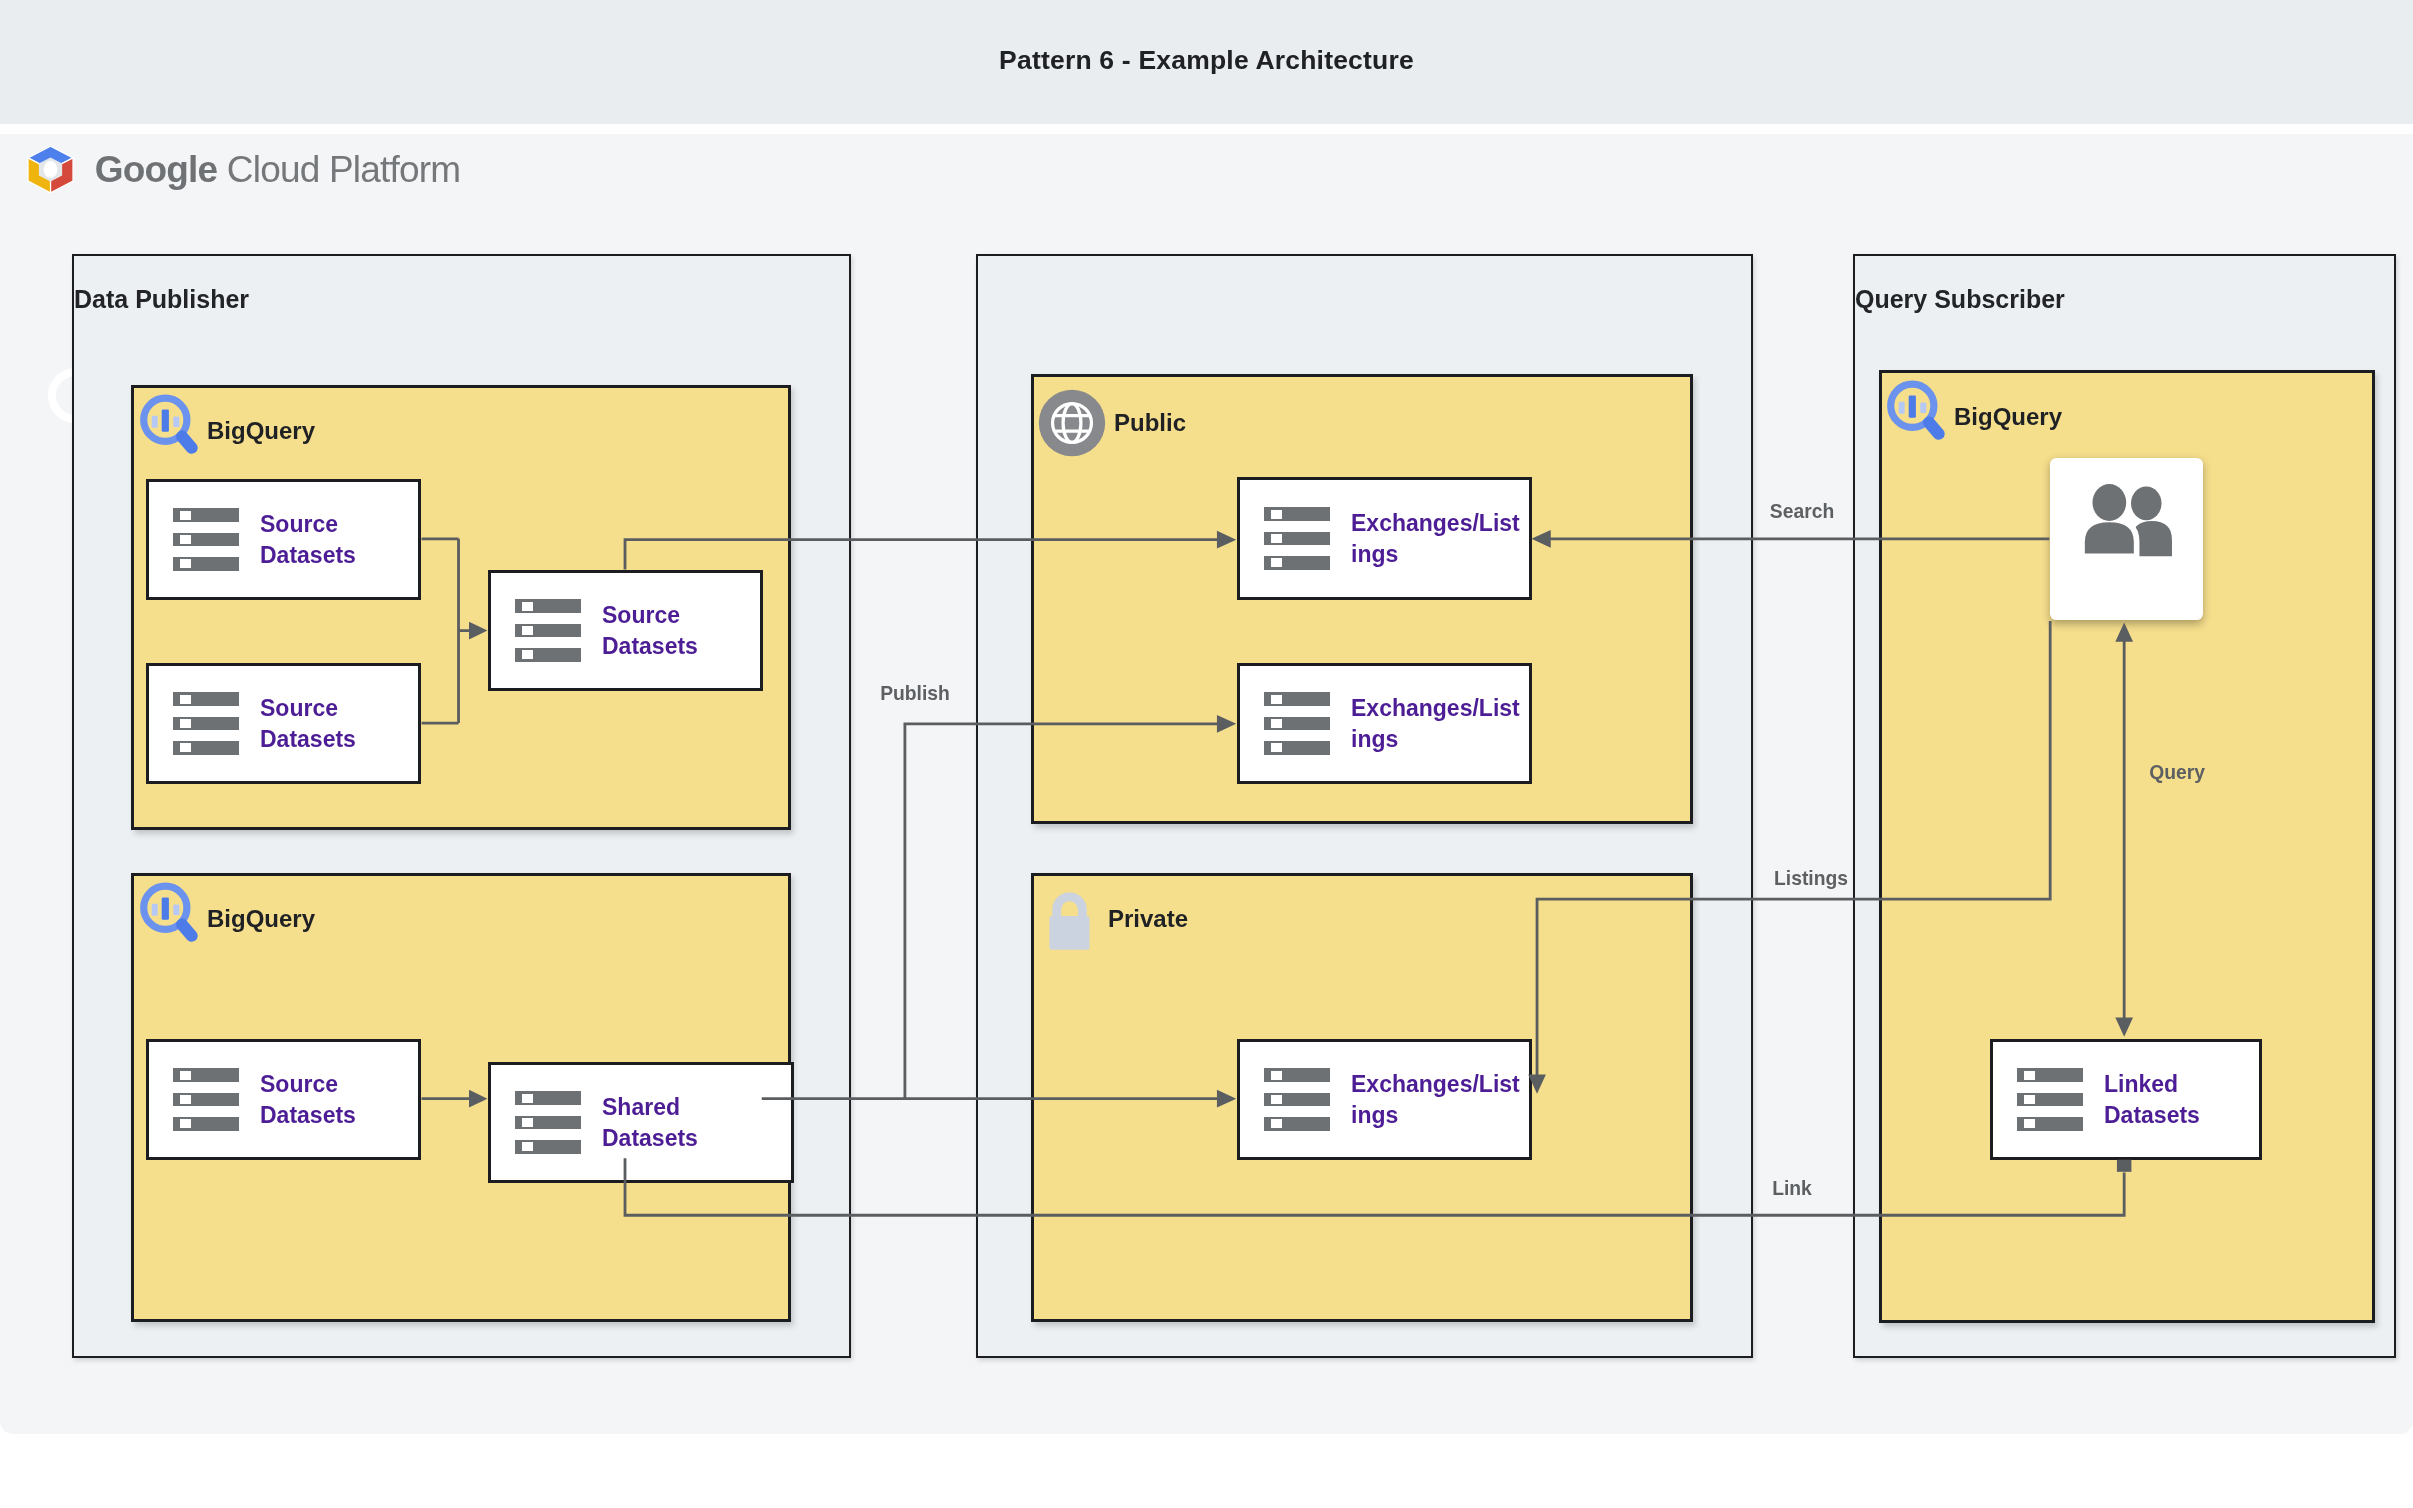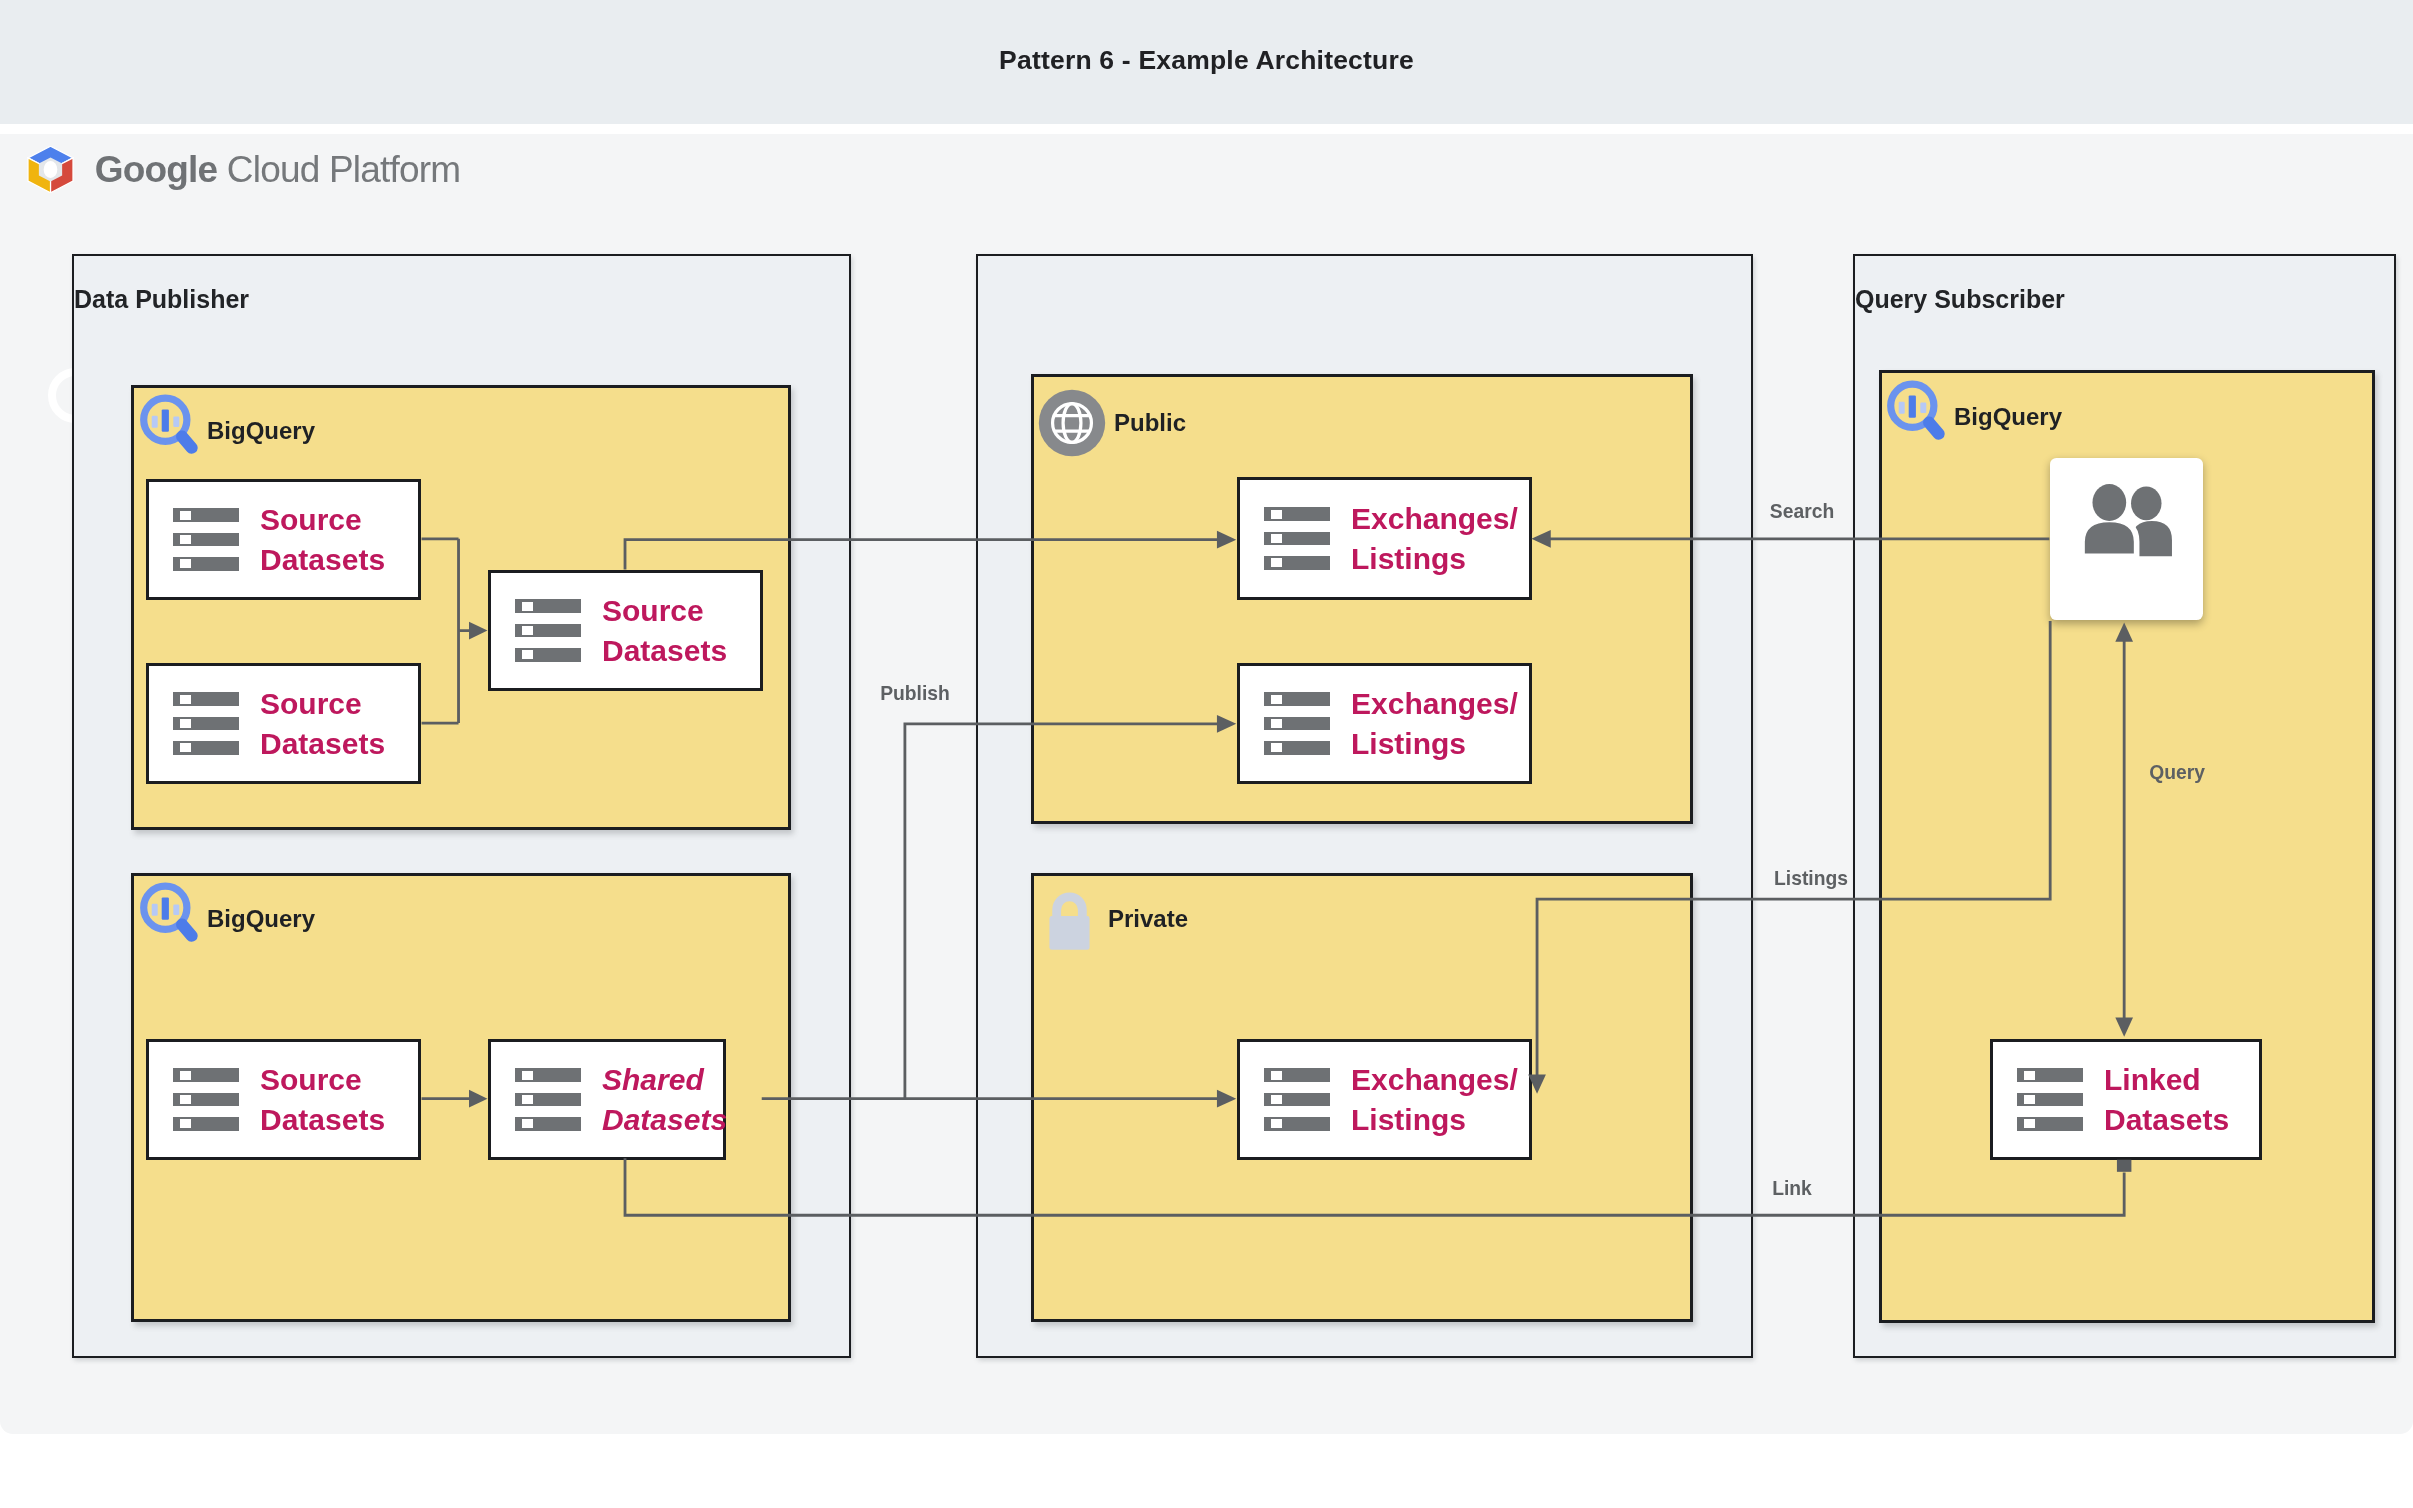--- a/index.html
+++ b/index.html
@@ -61,21 +61,21 @@
   .node {
     background:#ffffff; border:3.2px solid #1b1d20;
     display:flex; align-items:center; gap:21px; padding-left:24px;
   }
   .dsicon { width:66px; flex:none; display:flex; flex-direction:column; gap:10.5px; }
   .dsicon i { display:block; height:13.7px; background:#6e7174; position:relative; }
   .dsicon i::before {
     content:""; position:absolute; left:7.2px; top:2.4px; width:10.5px; height:8.8px; background:#ffffff;
   }
   .node .lbl {
-    font-size:30px; line-height:1.32; font-weight:bold; color:#be185d; width:129px;
+    font-size:23px; line-height:1.32; font-weight:bold; color:#4c1d95; width:129px;
   }
   .node .lbl.wraphard { width:175px; word-break:break-all; }
 
   .users-box {
     background:#ffffff; border-radius:6.4px;
     box-shadow:0 3.2px 8px rgba(0,0,0,.30);
     display:flex; align-items:flex-start; justify-content:center; padding-top:17.7px;
   }
 
   
@@ -158,21 +158,21 @@
 </div>
 
 <div class="abs node" style="left:146px; top:1039px; width:275px; height:121px;">
   <span class="dsicon">
       <i></i>
       <i></i>
       <i></i>
     </span>
   <span class="lbl">Source Datasets</span>
 </div>
-<div class="abs node" style="left:488px; top:1039px; width:238px; height:121px;font-style:italic;">
+<div class="abs node" style="left:488px; top:1062px; width:306px; height:121px;">
   <span class="dsicon">
       <i></i>
       <i></i>
       <i></i>
     </span>
   <span class="lbl">Shared Datasets</span>
 </div>
 
 <div class="abs container" style="left:976px; top:254px; width:777px; height:1104px;">
   <div class="hub-header">

